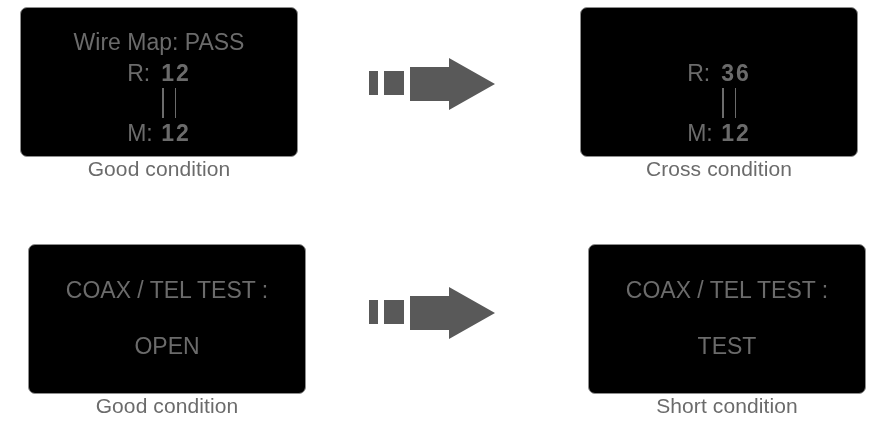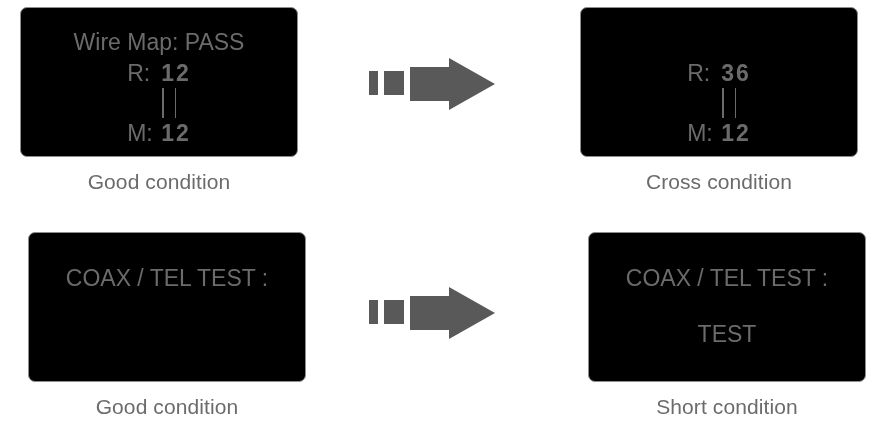--- a/index.html
+++ b/index.html
@@ -26,40 +26,39 @@
   }
 
   
   .cell {
     position: absolute;
     width: 278px;
   }
   .cell.col-left  { left: 20px; }
   .cell.col-right { left: 580px; }
   .cell.row-top    { top: 7px; }
-  .cell.row-bottom { top: 232px; padding-left: 8px; }
+  .cell.row-bottom { top: 244px; padding-left: 8px; }
 
   .screen {
     box-sizing: border-box;
     width: 278px;
     height: 150px;
     border: 1.6px solid #8e8e8e;
     border-radius: 7px;
     background: #000000;
     position: relative;
     overflow: hidden;
   }
 
   .caption {
     text-align: center;
     font-size: 21px;
     font-weight: 300;
     letter-spacing: 0.1px;
     color: #6b6b6b;
-    margin-top: 13px;
     white-space: nowrap;
   }
 
   
   .wm-title {
     position: absolute;
     left: 0;
     right: 0;
     top: 21px;
     text-align: center;
@@ -185,20 +184,21 @@
           <span class="wm-digits">12</span>
         </div>
       </div>
     </div>
     <div class="caption">Cross condition</div>
   </div>
 
   <div class="cell col-left row-bottom">
     <div class="screen">
       <div class="coax-title">COAX / TEL TEST :</div>
+      <div class="coax-status">OPEN</div>
     </div>
     <div class="caption">Good condition</div>
   </div>
 
   <div class="cell col-right row-bottom">
     <div class="screen">
       <div class="coax-title">COAX / TEL TEST :</div>
       <div class="coax-status">TEST</div>
     </div>
     <div class="caption">Short condition</div>

